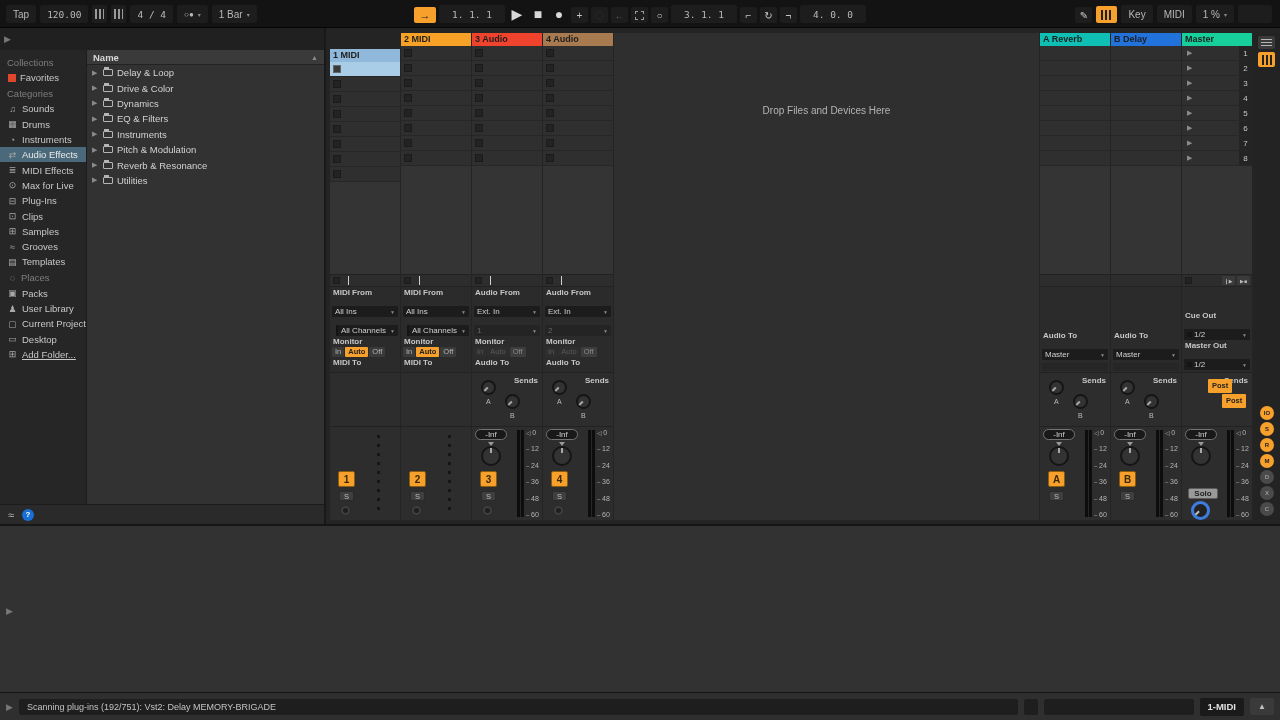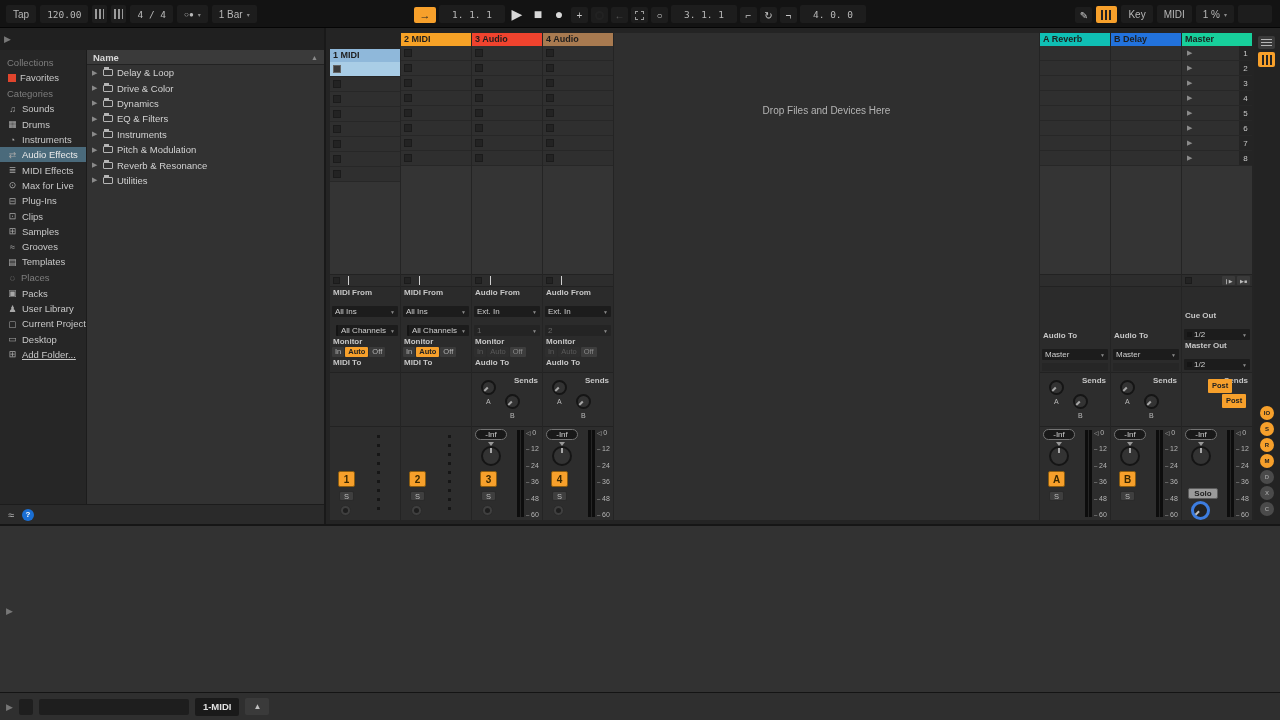--- a/index.html
+++ b/index.html
@@ -877,18 +877,19 @@
       </aside>
     </section>
   </div>
 
   <section id="detail">
     <span class="tri l">▶</span>
   </section>
 
   <footer id="statusbar">
     <span class="tri">▶</span>
+    <div id="status-msg">Scanning plug-ins (192/751): Vst2: Delay MEMORY-BRIGADE</div>
     <div class="sb-box sm1"></div>
     <div class="sb-box sm2"></div>
     <div id="cur-track">1-MIDI</div>
     <button id="toggle-detail">▲</button>
   </footer>
 </div>
 
 </body></html>

